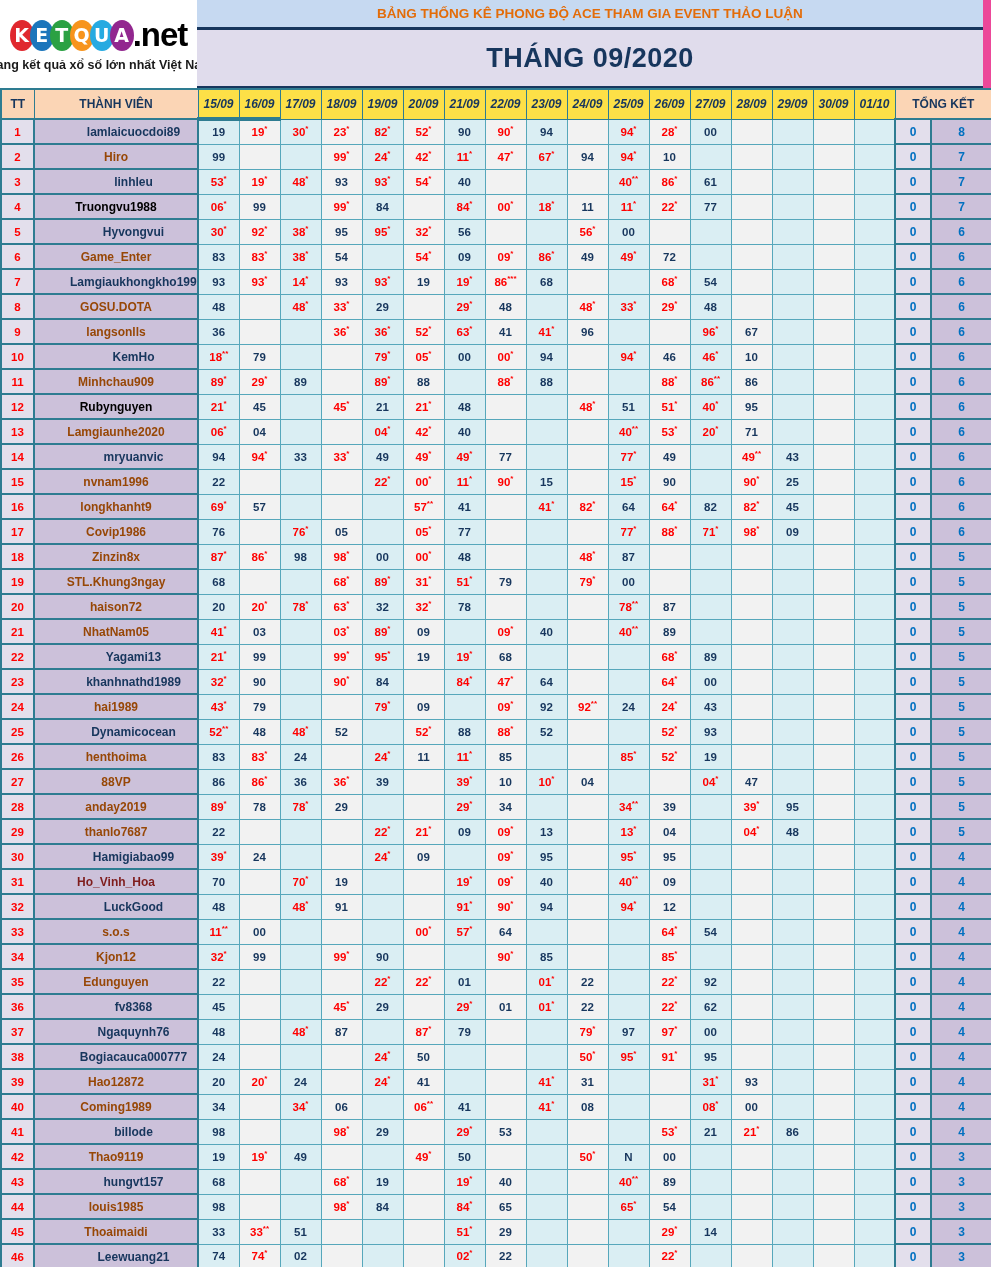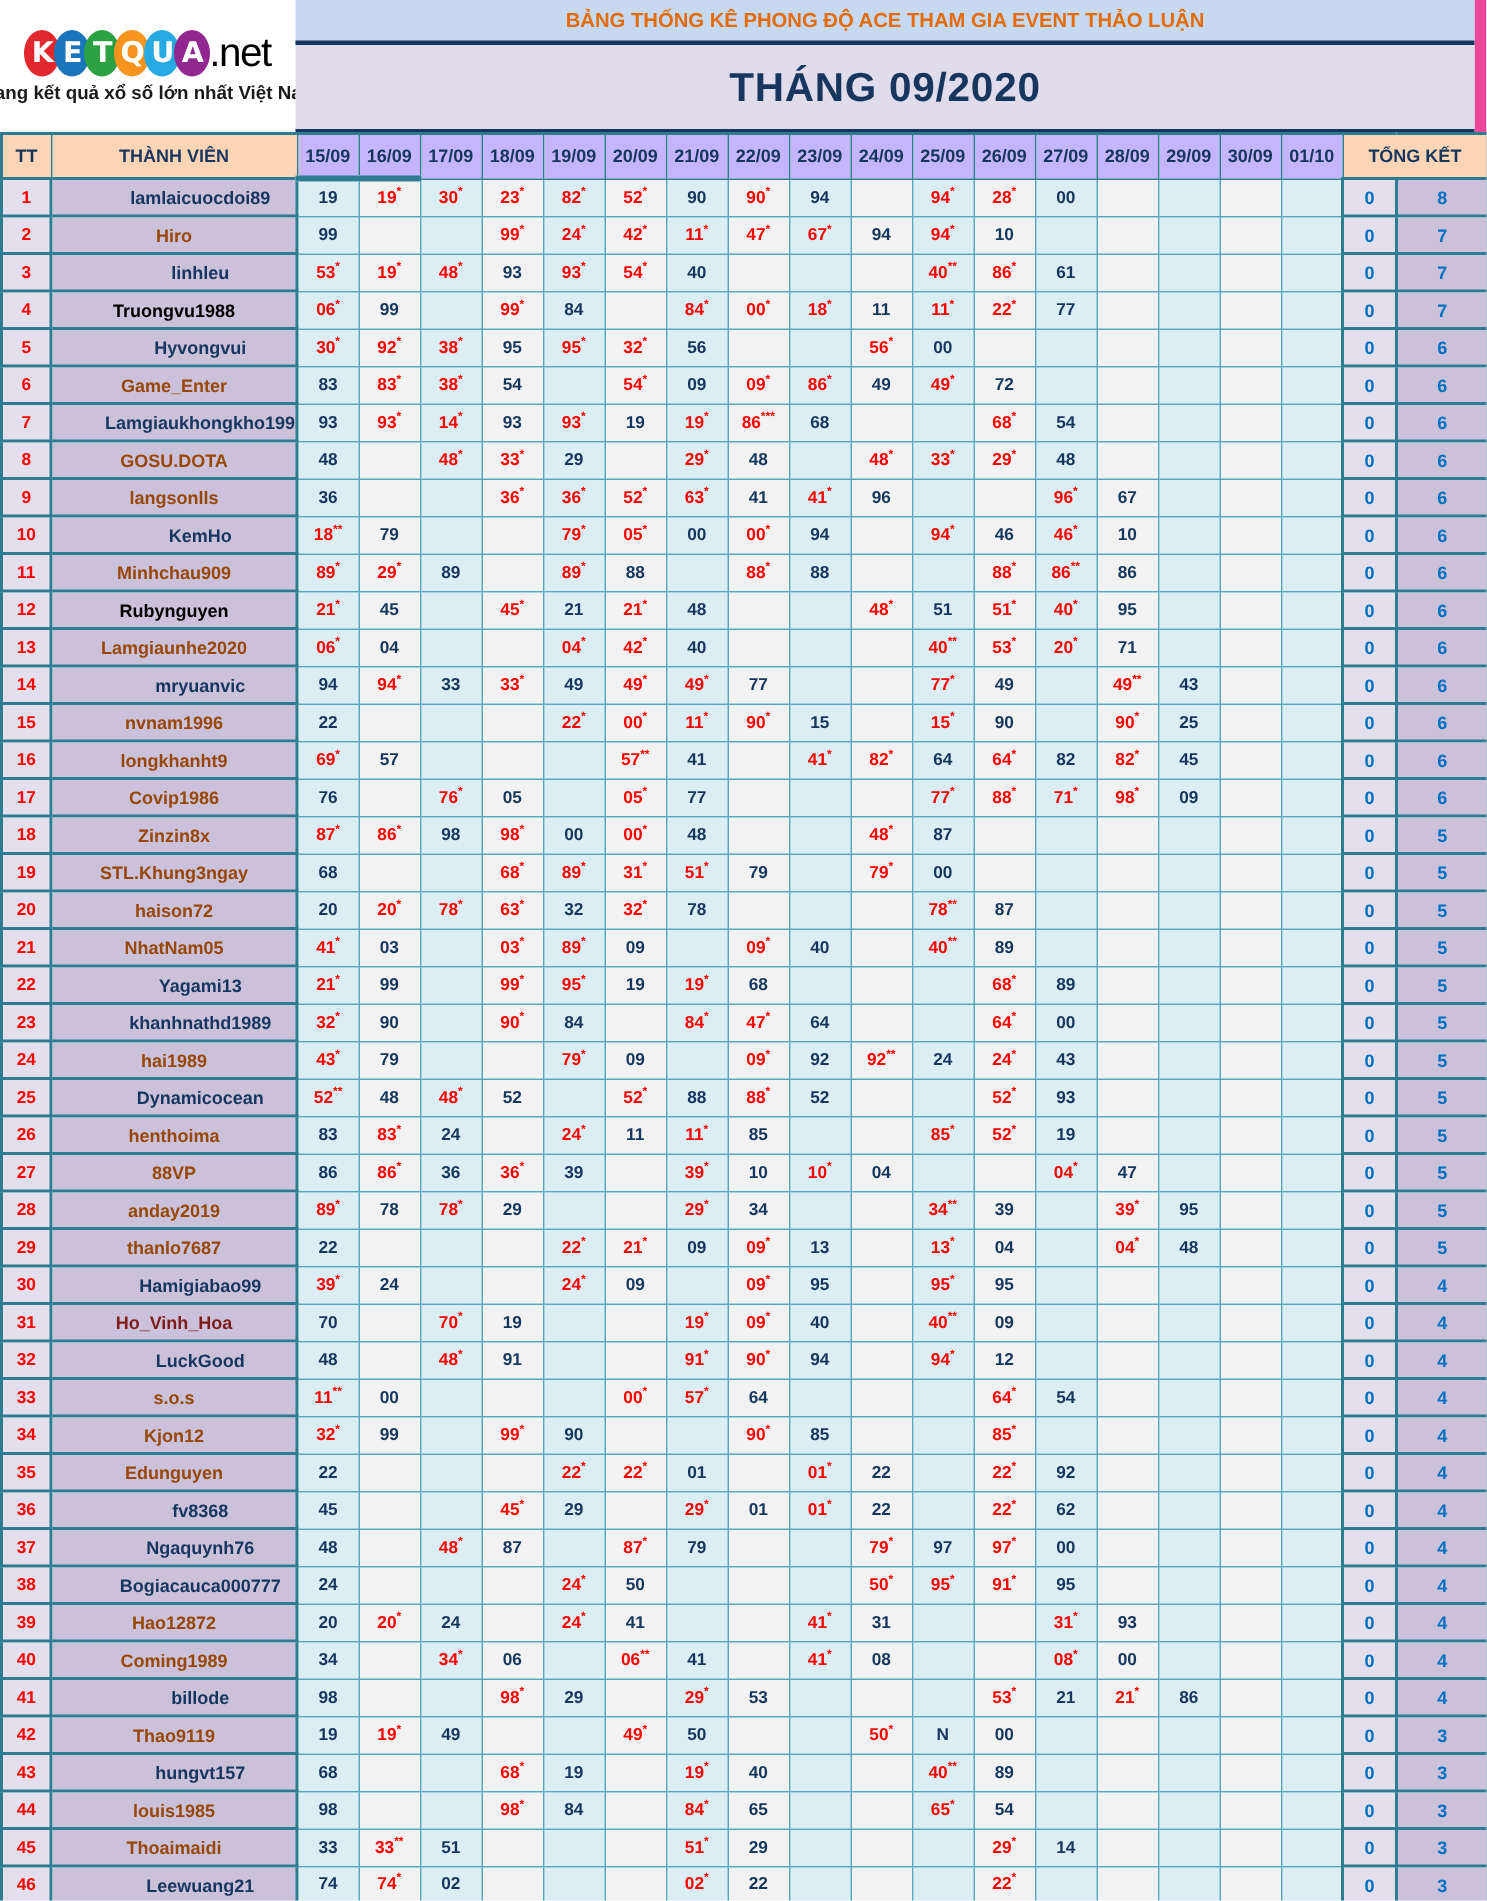--- a/index.html
+++ b/index.html
@@ -7,36 +7,36 @@
        font-family:"Liberation Sans",sans-serif;}
 
   
   .top{display:flex;width:991px;height:88px;}
   .logo-cell{width:197px;height:88px;background:#fff;display:flex;flex-direction:column;
              align-items:center;justify-content:center;box-sizing:border-box;}
   .brand{display:flex;align-items:center;}
   .bl{width:24px;height:31px;border-radius:50%;color:#fff;font-weight:bold;font-size:19px;
       display:flex;align-items:center;justify-content:center;margin-right:-4px;
       font-family:"DejaVu Sans",sans-serif;}
-  .net{font-size:27px;font-weight:normal;color:#000;margin-left:3px;letter-spacing:-1px;}
+  .net{font-size:33px;font-weight:bold;color:#000;margin-left:3px;letter-spacing:-1px;}
   .tagline{font-size:12.5px;color:#1a1a1a;margin-top:4px;font-weight:600;white-space:nowrap;}
   .banner-right{flex:1;display:flex;flex-direction:column;border-right:8px solid #ec4899;box-sizing:border-box;}
   .band-blue{height:30px;background:#C6D9F1;border-bottom:3px solid #17365D;display:flex;
              align-items:center;justify-content:center;color:#E36C09;font-weight:bold;
              font-size:13.5px;box-sizing:border-box;}
   .band-lav{flex:1;background:#E0DCEC;display:flex;align-items:center;justify-content:center;
             color:#17365D;font-weight:bold;font-size:27px;border-bottom:2px solid #17365D;
             box-sizing:border-box;letter-spacing:.5px;}
 
   
   table{border-collapse:collapse;table-layout:fixed;width:991px;border:2px solid #2E7C91;}
   td,th{padding:0;overflow:hidden;white-space:nowrap;box-sizing:border-box;}
   thead th{height:30px;background:#FBD5B5;color:#17365D;font-size:12px;font-weight:bold;
            border:1px solid #2E7C91;text-align:center;}
-  thead th.date{background:#c4b5fd;}
+  thead th.date{background:#fde047;font-style:italic;}
   thead th.hl{border-bottom:4px solid #2E7C91;}
   tbody td{height:25px;text-align:center;font-weight:bold;font-size:11.5px;
            border:1px solid #56A7BB;}
   td.tt{background:#E3DFEC;color:#FF0000;border:2px solid #2E7C91;}
   td.name{background:#CCC1DA;font-size:12px;border:2px solid #2E7C91;}
   td.name.navy{color:#17365D;padding-left:35px;} td.name.brown{color:#974706;}
   td.name.orange{color:#000000;} td.name.blue{color:#7f1d1d;}
   td.val.lb{background:#DAEEF3;} td.val.w{background:#F2F2F2;}
   td.t1{background:#E3DFEC;color:#0070C0;border:2px solid #2E7C91;font-size:12px;}
   td.t2{background:#CCC1DA;color:#0070C0;border:2px solid #2E7C91;font-size:12px;}

